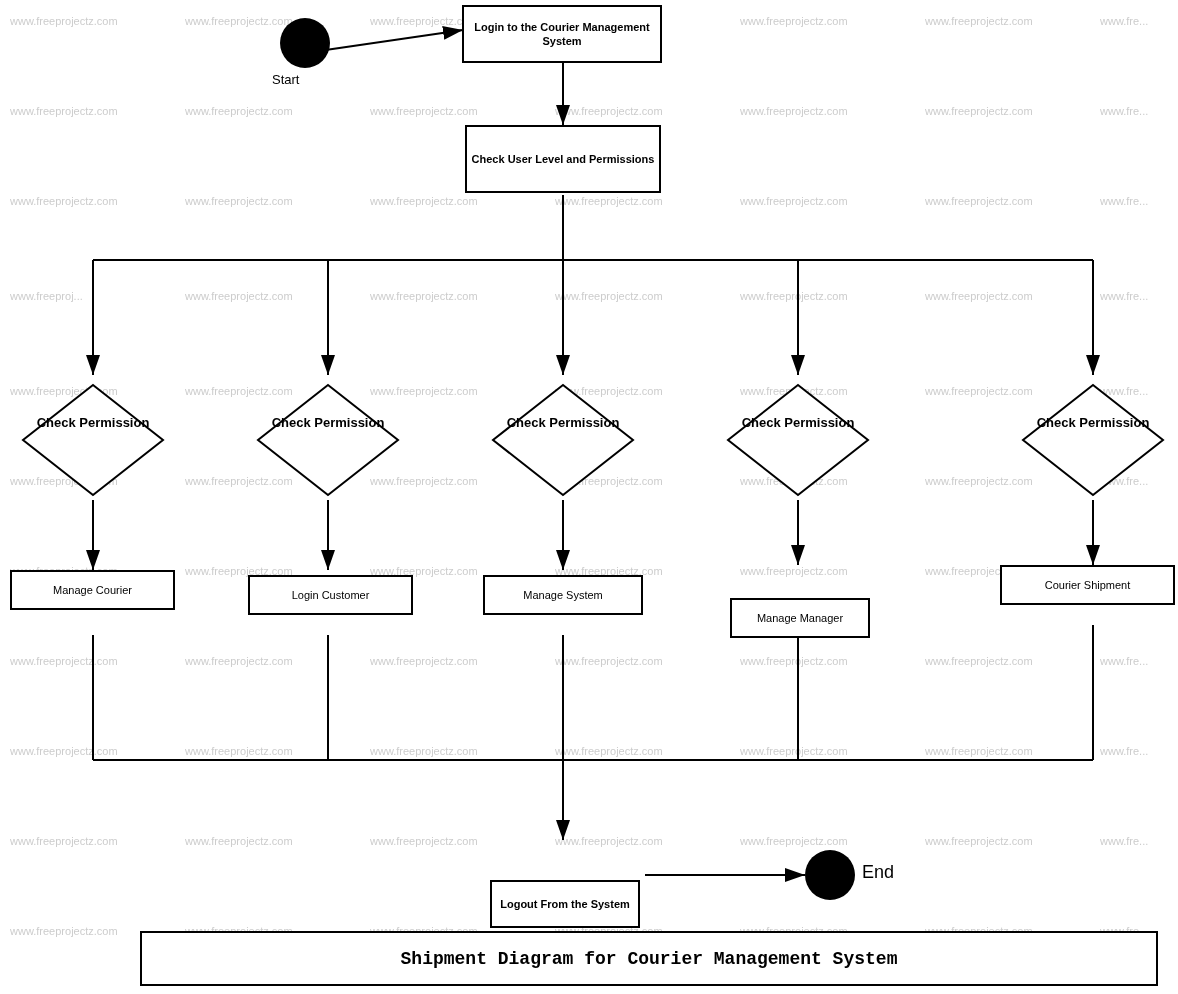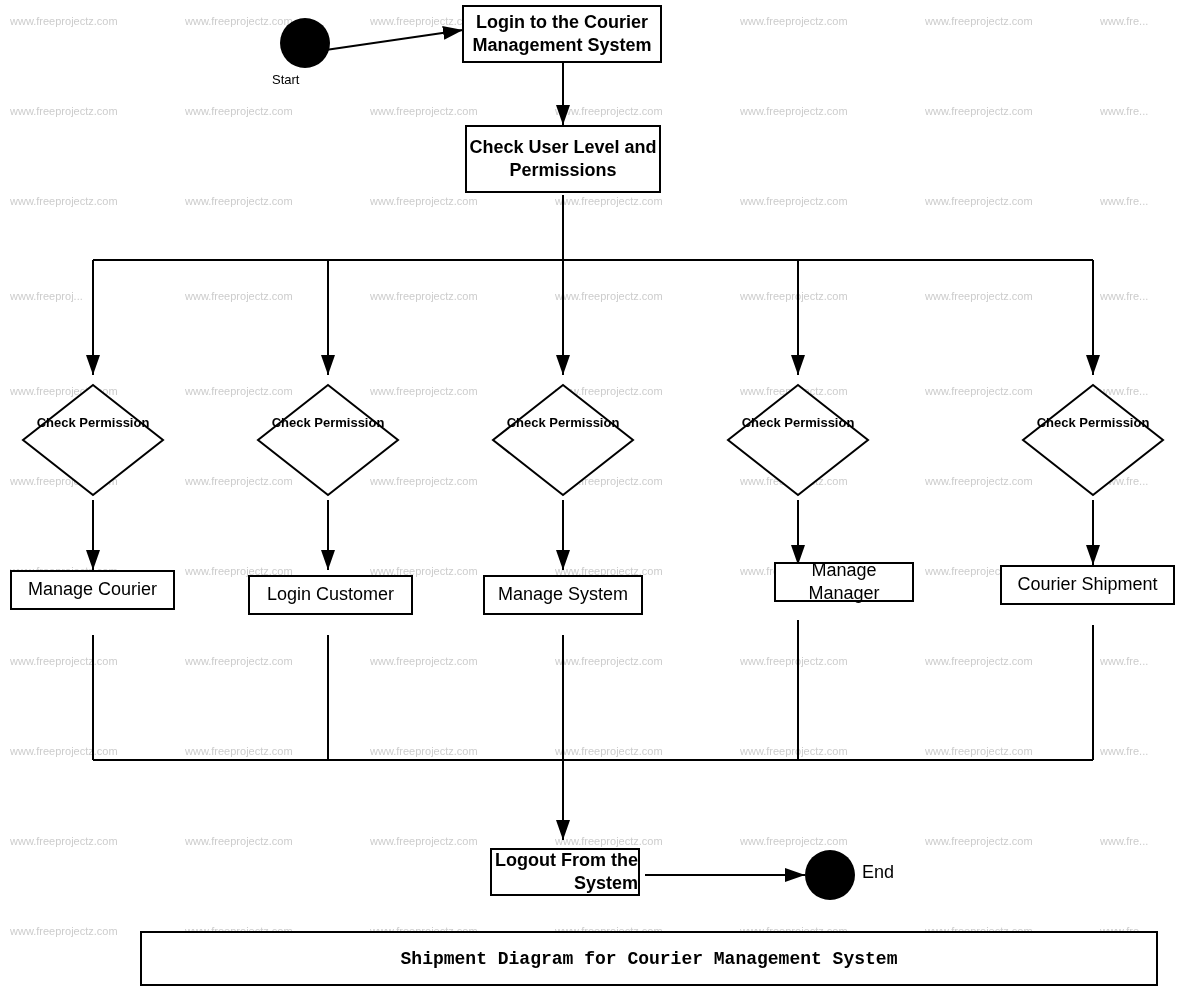--- a/index.html
+++ b/index.html
@@ -30,21 +30,21 @@
 
     
     .box {
       position: absolute;
       border: 2px solid #000;
       background: #ffffff;
       display: flex;
       align-items: center;
       justify-content: center;
       text-align: center;
-      font-size: 18px;
+      font-size: 11px;
       font-weight: normal;
       line-height: 1.3;
       z-index: 10;
     }
 
     
     .svg-layer {
       position: absolute;
       top: 0; left: 0;
       width: 1178px;
@@ -316,29 +316,29 @@
 </div>
 
 <div class="box" style="left:248px; top:575px; width:165px; height:40px;">
   <span>Login Customer</span>
 </div>
 
 <div class="box" style="left:483px; top:575px; width:160px; height:40px;">
   <span>Manage System</span>
 </div>
 
-<div class="box" style="left:730px; top:562px; width:140px; height:40px;margin-left:44px;">
+<div class="box" style="left:730px; top:598px; width:140px; height:40px;">
   <span>Manage Manager</span>
 </div>
 
 <div class="box" style="left:1000px; top:565px; width:175px; height:40px;">
   <span>Courier Shipment</span>
 </div>
 
-<div class="box" style="left:490px; top:848px; width:150px; height:48px; font-weight:bold;text-align:right;">
+<div class="box" style="left:490px; top:880px; width:150px; height:48px; font-weight:bold;text-align:right;">
   <span>Logout From the
 System</span>
 </div>
 
 <div class="end-circle" style="left:805px; top:850px;"></div>
 <div class="end-label" style="left:862px; top:862px;">End</div>
 
 <div class="bottom-title" style="left:140px; right:20px; bottom:8px; height:55px;">
   <span>Shipment Diagram for Courier Management System</span>
 </div>

